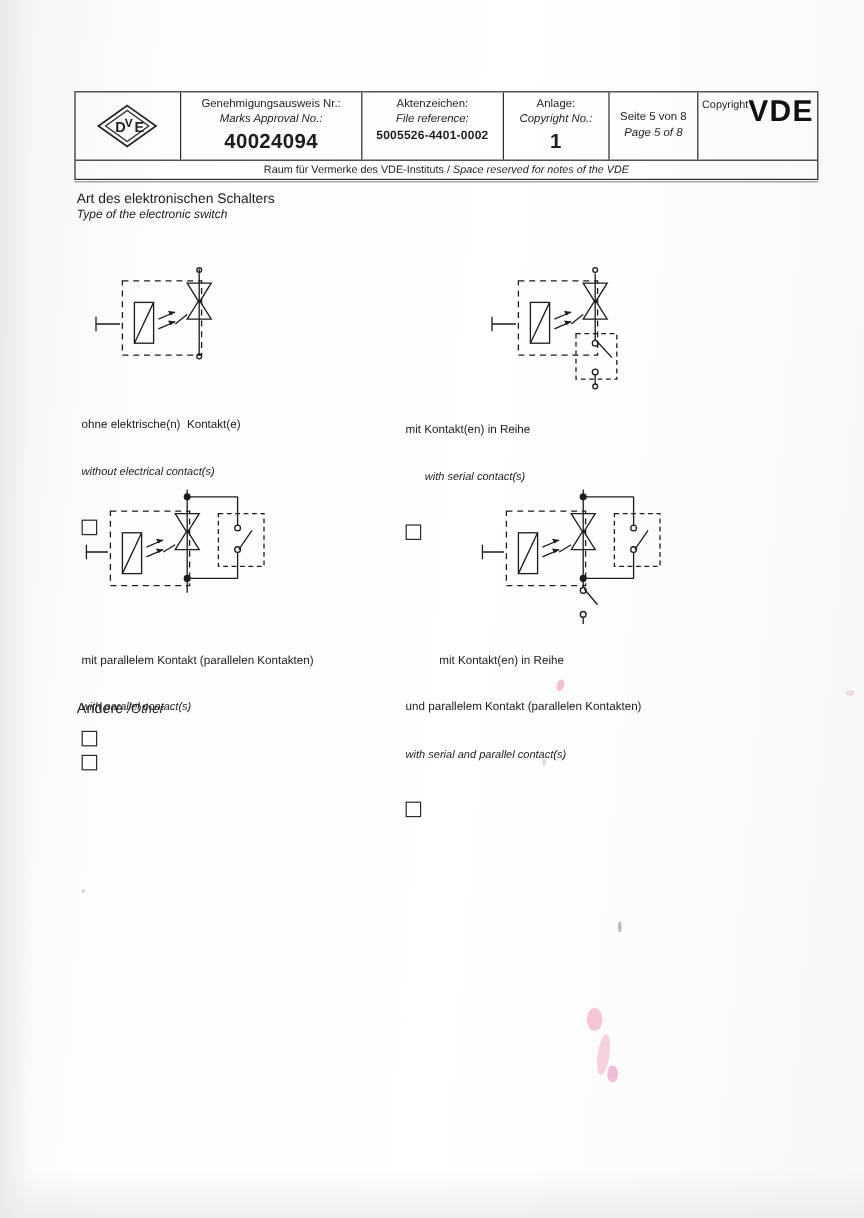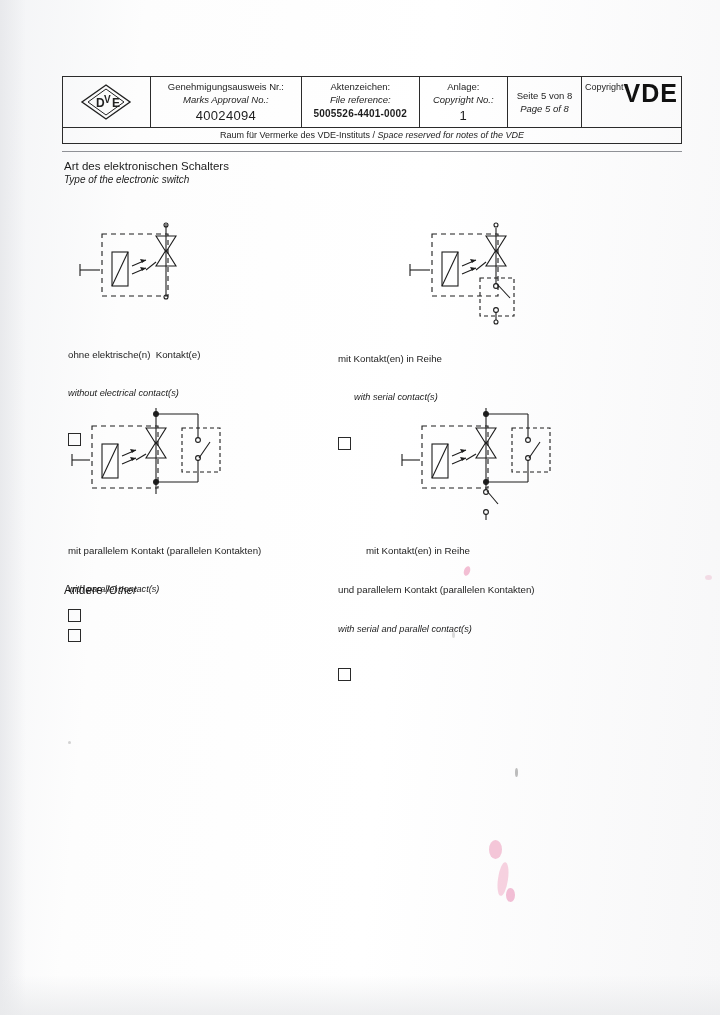--- a/index.html
+++ b/index.html
@@ -71,21 +71,21 @@
     align-items: center;
     justify-content: center;
     padding: 2px;
   }
   .hdr-appr { width: 172px; }
   .hdr-file { width: 134px; }
   .hdr-app  { width: 100px; }
   .hdr-page { width: 84px; display:flex; flex-direction:column; justify-content:center;}
   .hdr-copy { width: 100px; display:flex; flex-direction:row; justify-content:center;}
   .it { font-style: italic; }
-  .num { font-weight: normal; font-size: 13px; letter-spacing: .3px; }
+  .num { font-weight: bold; font-size: 17px; letter-spacing: .3px; }
   .num-sm { font-weight: bold; font-size: 10px; letter-spacing: .2px; }
   .hdr-note {
     border-top: 1.3px solid #2b2b2b;
     width: 100%;
     box-sizing: border-box;
     text-align: center;
     font-size: 9px;
     padding: 2px 0 3px 0;
     color: #1d1d1d;
   }

